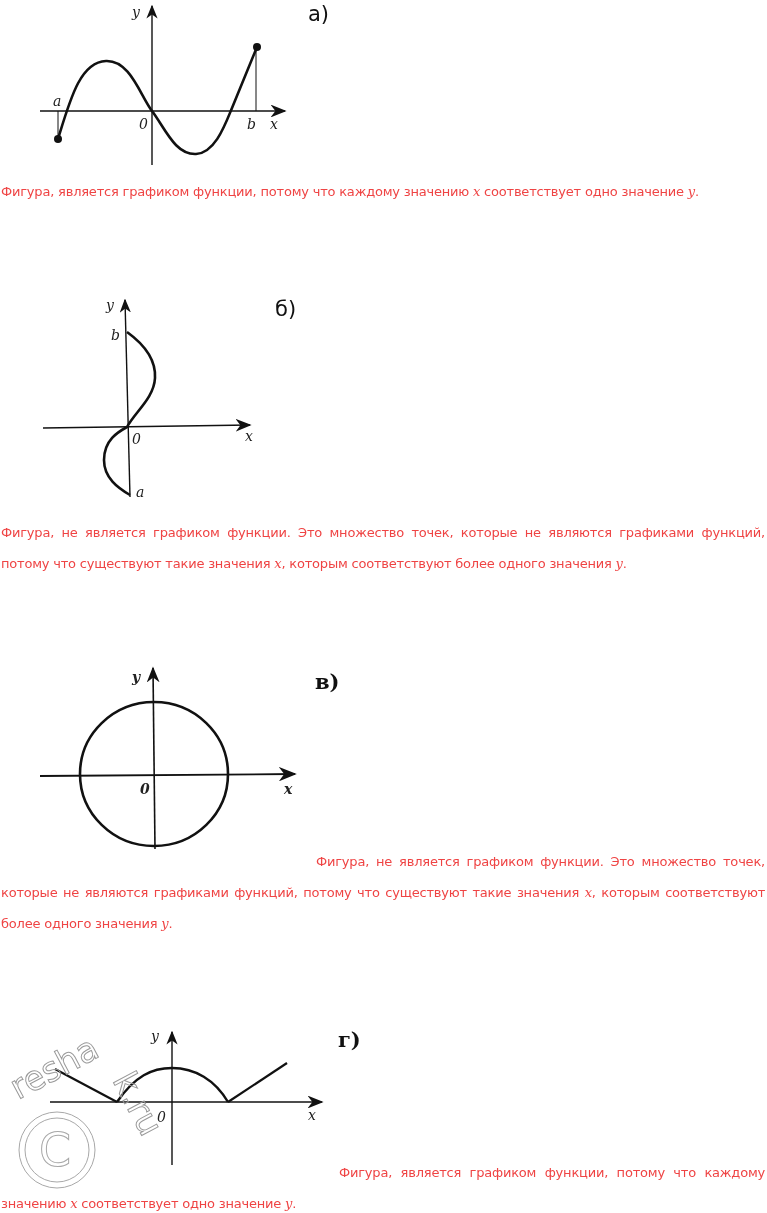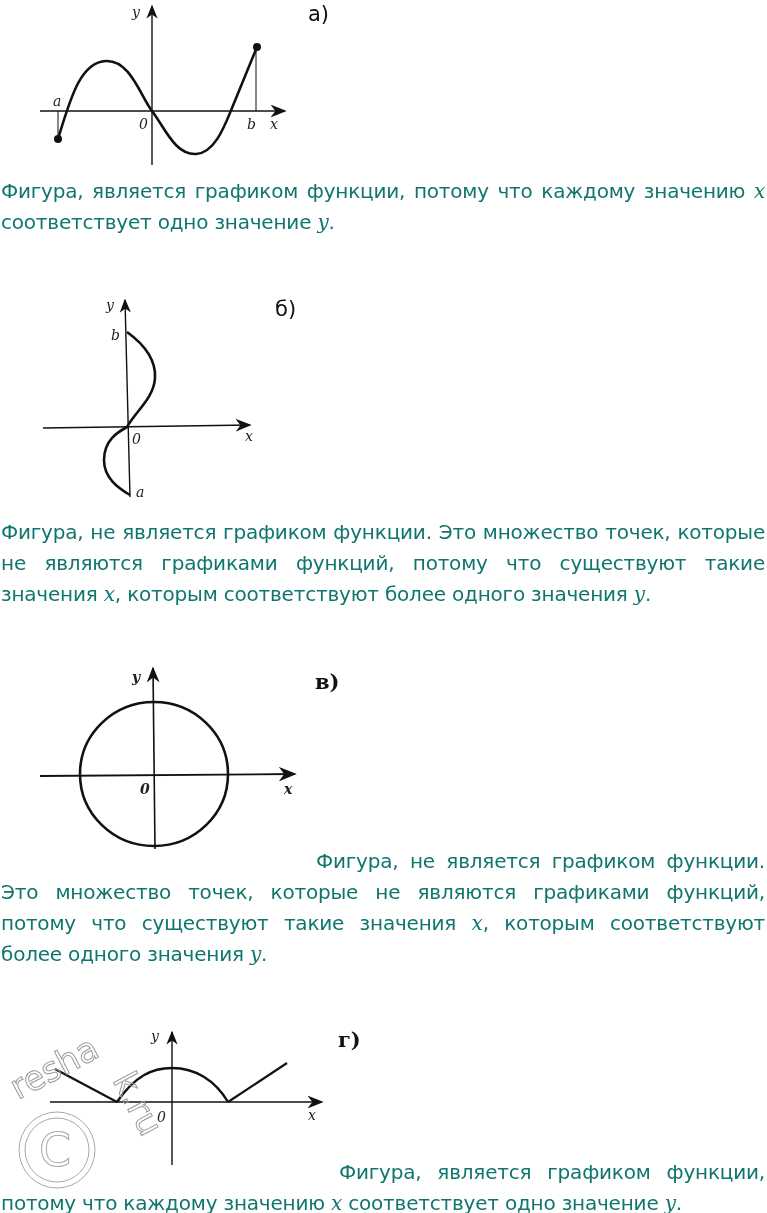--- a/index.html
+++ b/index.html
@@ -2,22 +2,22 @@
 <html><head>
 <meta charset="utf-8">
 <style>
   html, body { margin: 0; padding: 0; background: #ffffff; }
   body { width: 767px; height: 1213px; position: relative; overflow: hidden;
          font-family: "Liberation Serif", "DejaVu Serif", serif; color: #1a1a1a; }
   .fig { position: absolute; left: 0; }
   .fig svg { display: block; }
   .label { position: absolute; font-family: "DejaVu Sans", sans-serif; font-size: 21px; color: #111; }
   .label.serif { font-family: "DejaVu Serif", serif; font-weight: bold; }
-  .para { position: absolute; font-family: "DejaVu Sans", sans-serif; font-size: 20px;
-          line-height: 31px; color: #0f766e; text-align: justify; letter-spacing: -0.2px; }
+  .para { position: absolute; font-family: "DejaVu Sans", sans-serif; font-size: 13px;
+          line-height: 31px; color: #ef4444; text-align: justify; letter-spacing: -0.2px; }
   .para i { font-family: "DejaVu Serif", serif; font-style: italic; }
   .ax { font-family: "DejaVu Serif", serif; font-style: italic; font-size: 14px; fill: #222; }
   .watermark { position: absolute; left: 0; top: 1040px; width: 200px; height: 180px; pointer-events: none; }
 </style>
 </head>
 <body>
 
 <div class="fig" style="top:0;">
   <svg width="320" height="170" viewBox="0 0 320 170">
     <defs>

